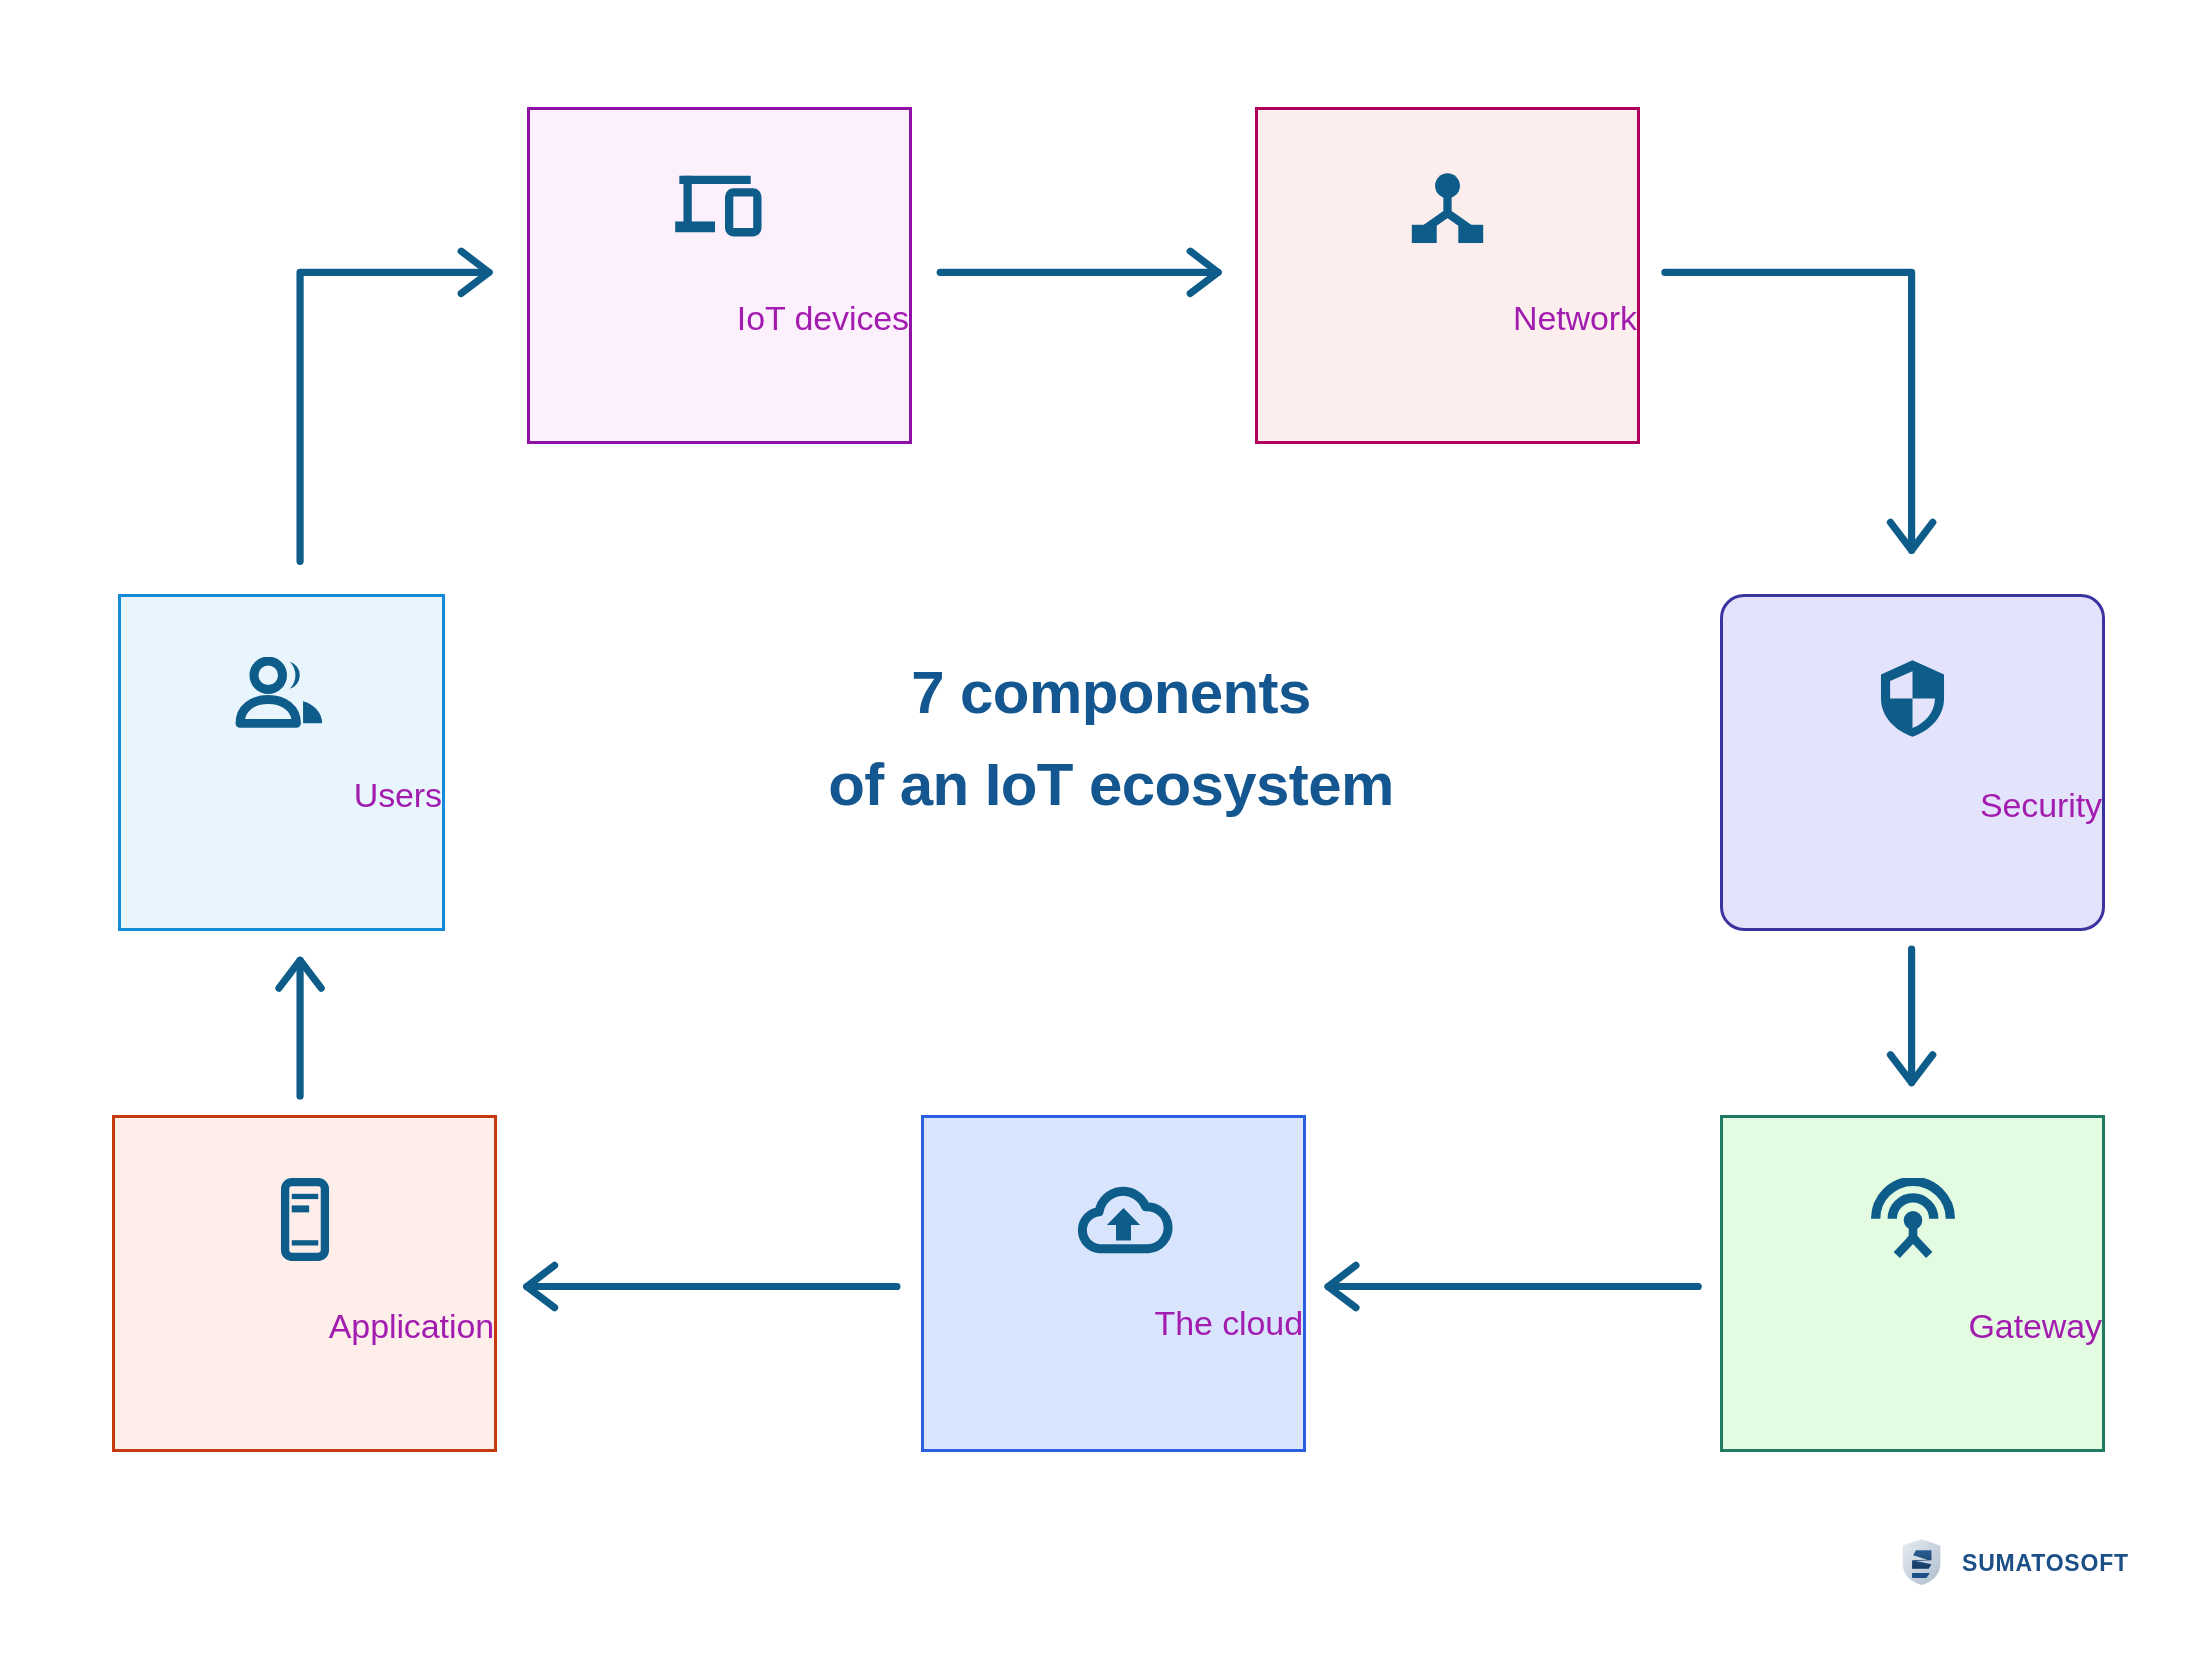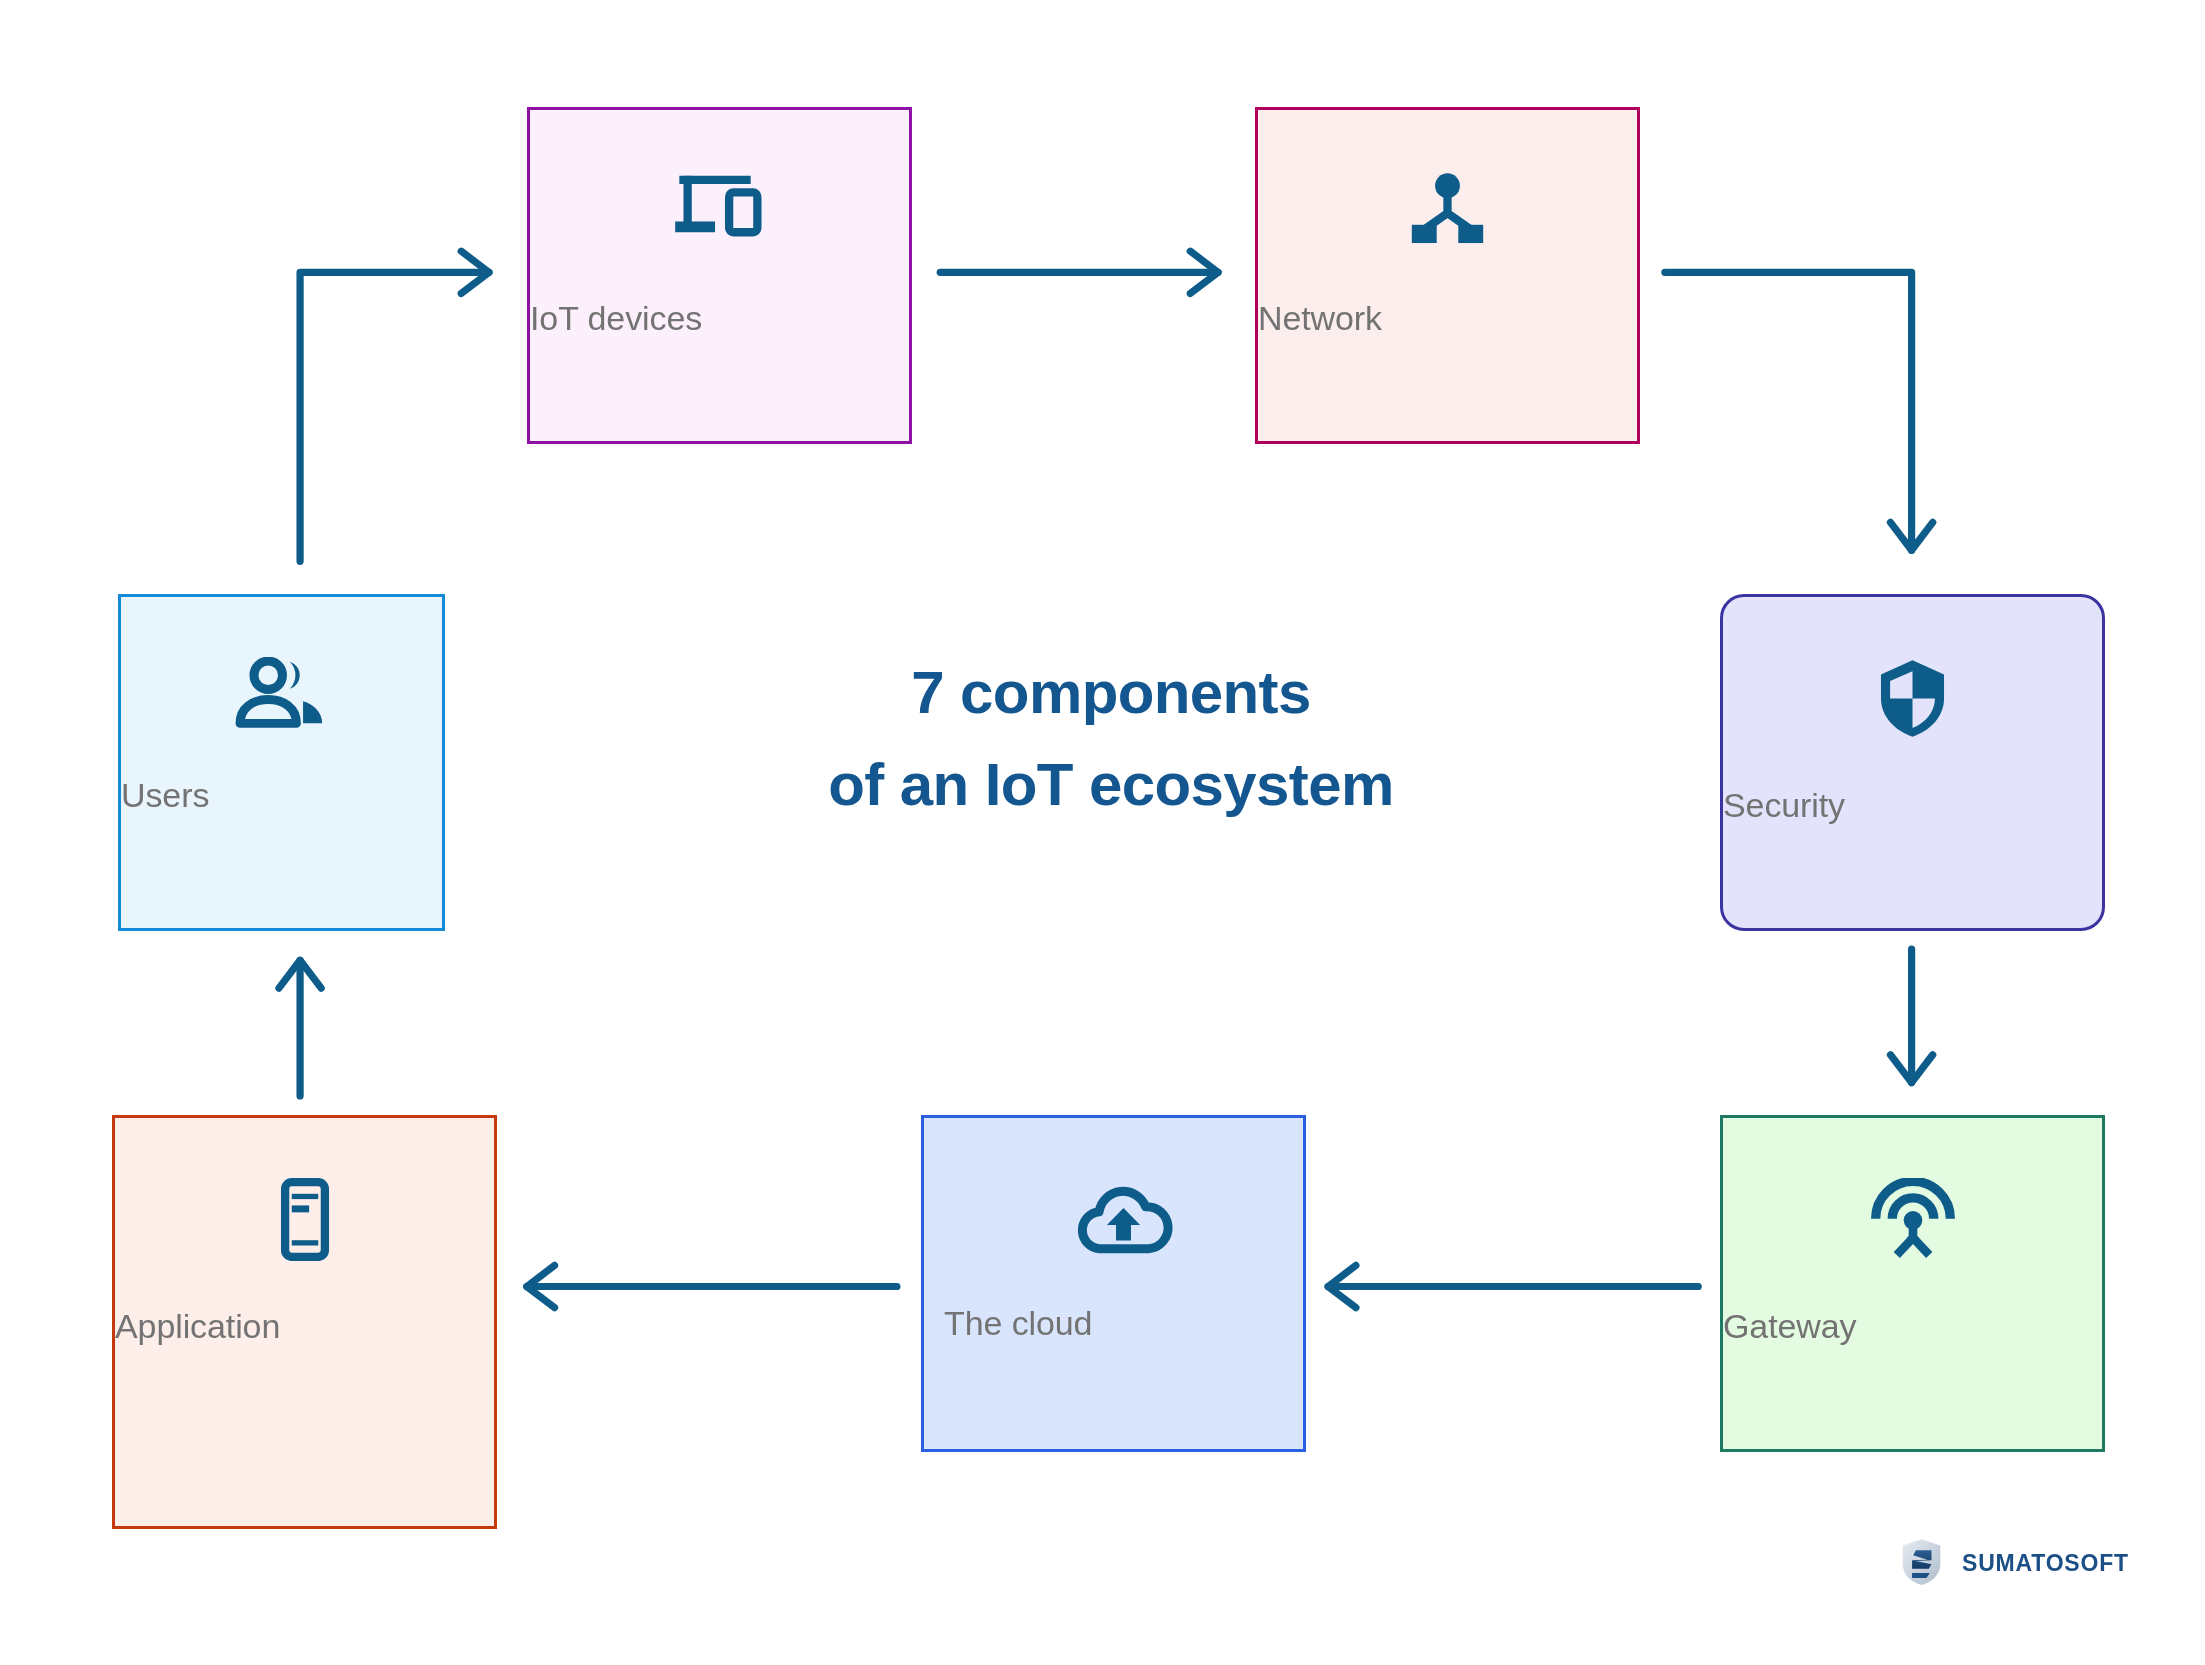--- a/index.html
+++ b/index.html
@@ -30,35 +30,35 @@
     width:100%;height:100%;
     z-index:-1;
   }
   .node .icon{
     display:flex;align-items:center;justify-content:center;
     width:100%;
   }
   .node .icon svg{display:block;}
   .node .label{
     width:100%;
-    text-align:left;
-    color:#737373;
+    text-align:right;
+    color:#a21caf;
     font-weight:400;
     letter-spacing:-0.1px;
     line-height:1;
     white-space:nowrap;
   }
 
   
   .n-iot      {left:527px; top:107px;  width:385px; height:337px;}
   .n-network  {left:1255px;top:107px;  width:385px; height:337px;}
   .n-security {left:1720px;top:594px; width:385px; height:337px;}
   .n-gateway  {left:1720px;top:1115px; width:385px; height:337px;}
   .n-cloud    {left:921px;top:1115px; width:385px; height:337px;padding-left:20px;}
-  .n-app      {left:112px; top:1115px; width:385px; height:414px;}
+  .n-app      {left:112px; top:1115px; width:385px; height:337px;}
   .n-users    {left:118px; top:594px; width:327px; height:337px;}
 
   .n-iot .icon, .n-network .icon{margin-top:60px;}
   .n-security .icon,.n-gateway .icon,.n-cloud .icon,.n-app .icon,.n-users .icon{margin-top:60px;}
 
   .n-iot .label,.n-network .label{margin-top:48px;font-size:34px;}
   .n-users .label,.n-security .label,.n-app .label,.n-cloud .label,.n-gateway .label{margin-top:48px;font-size:34px;}
 
   
   #title{

